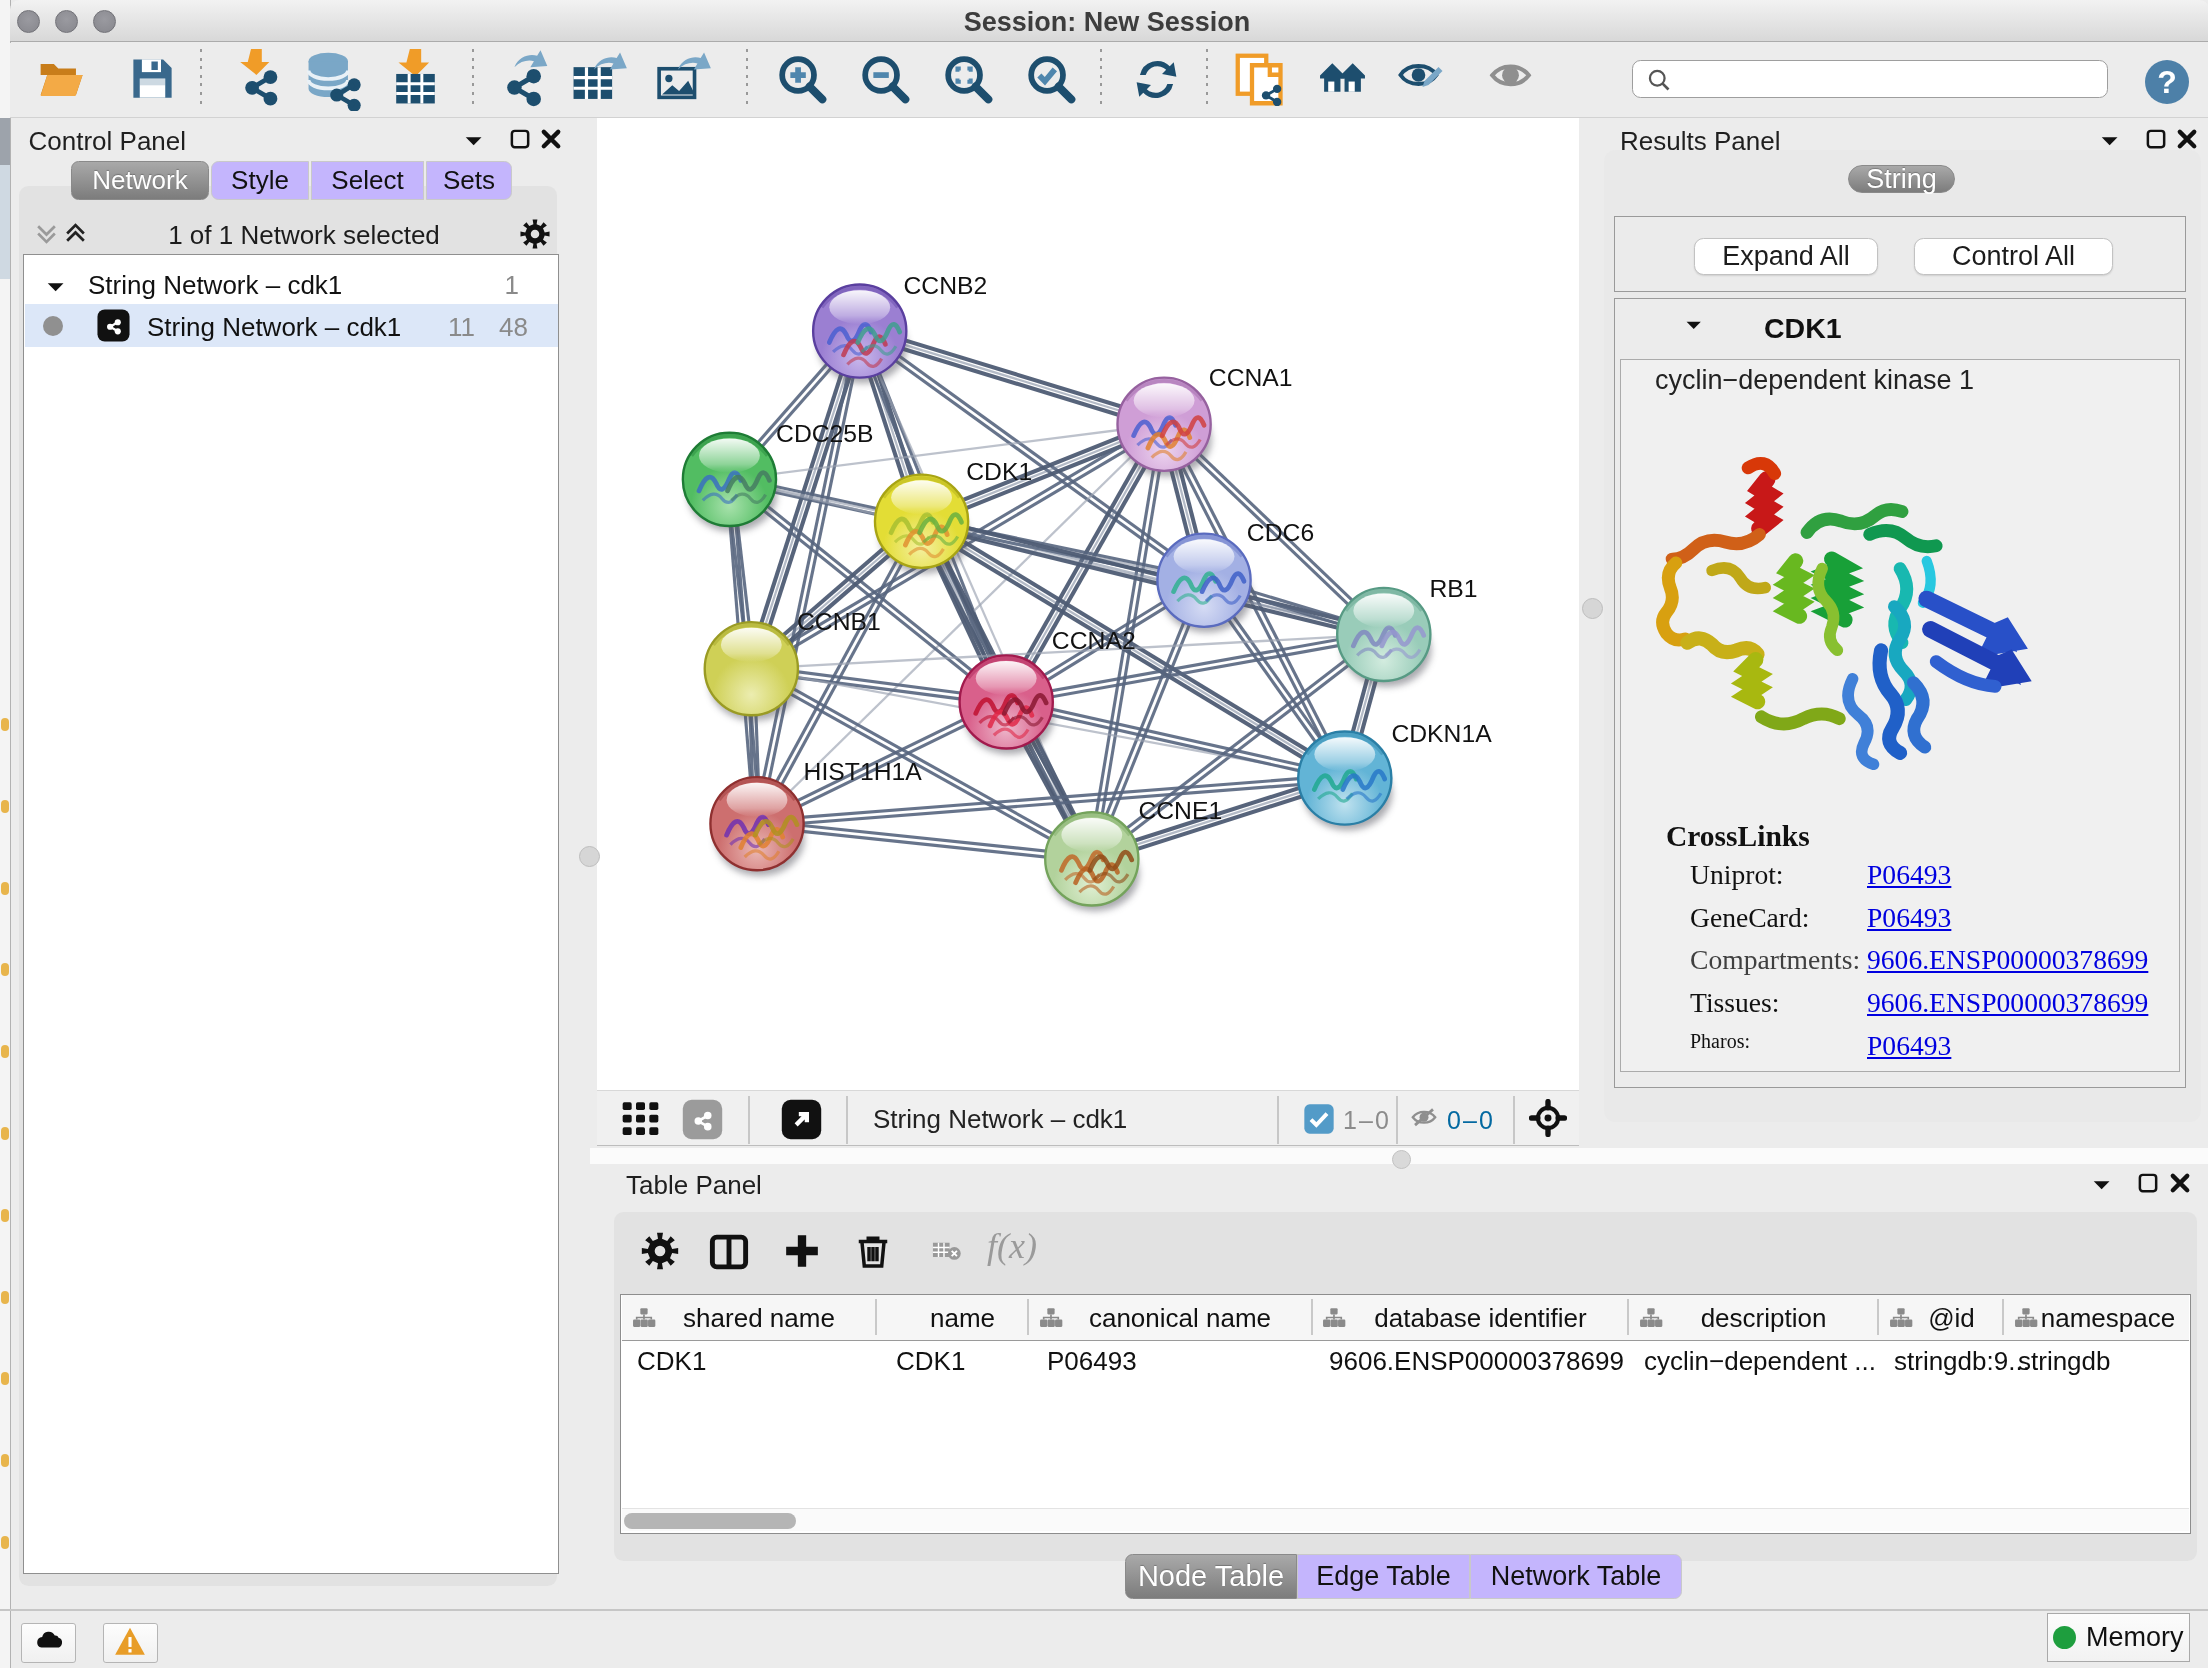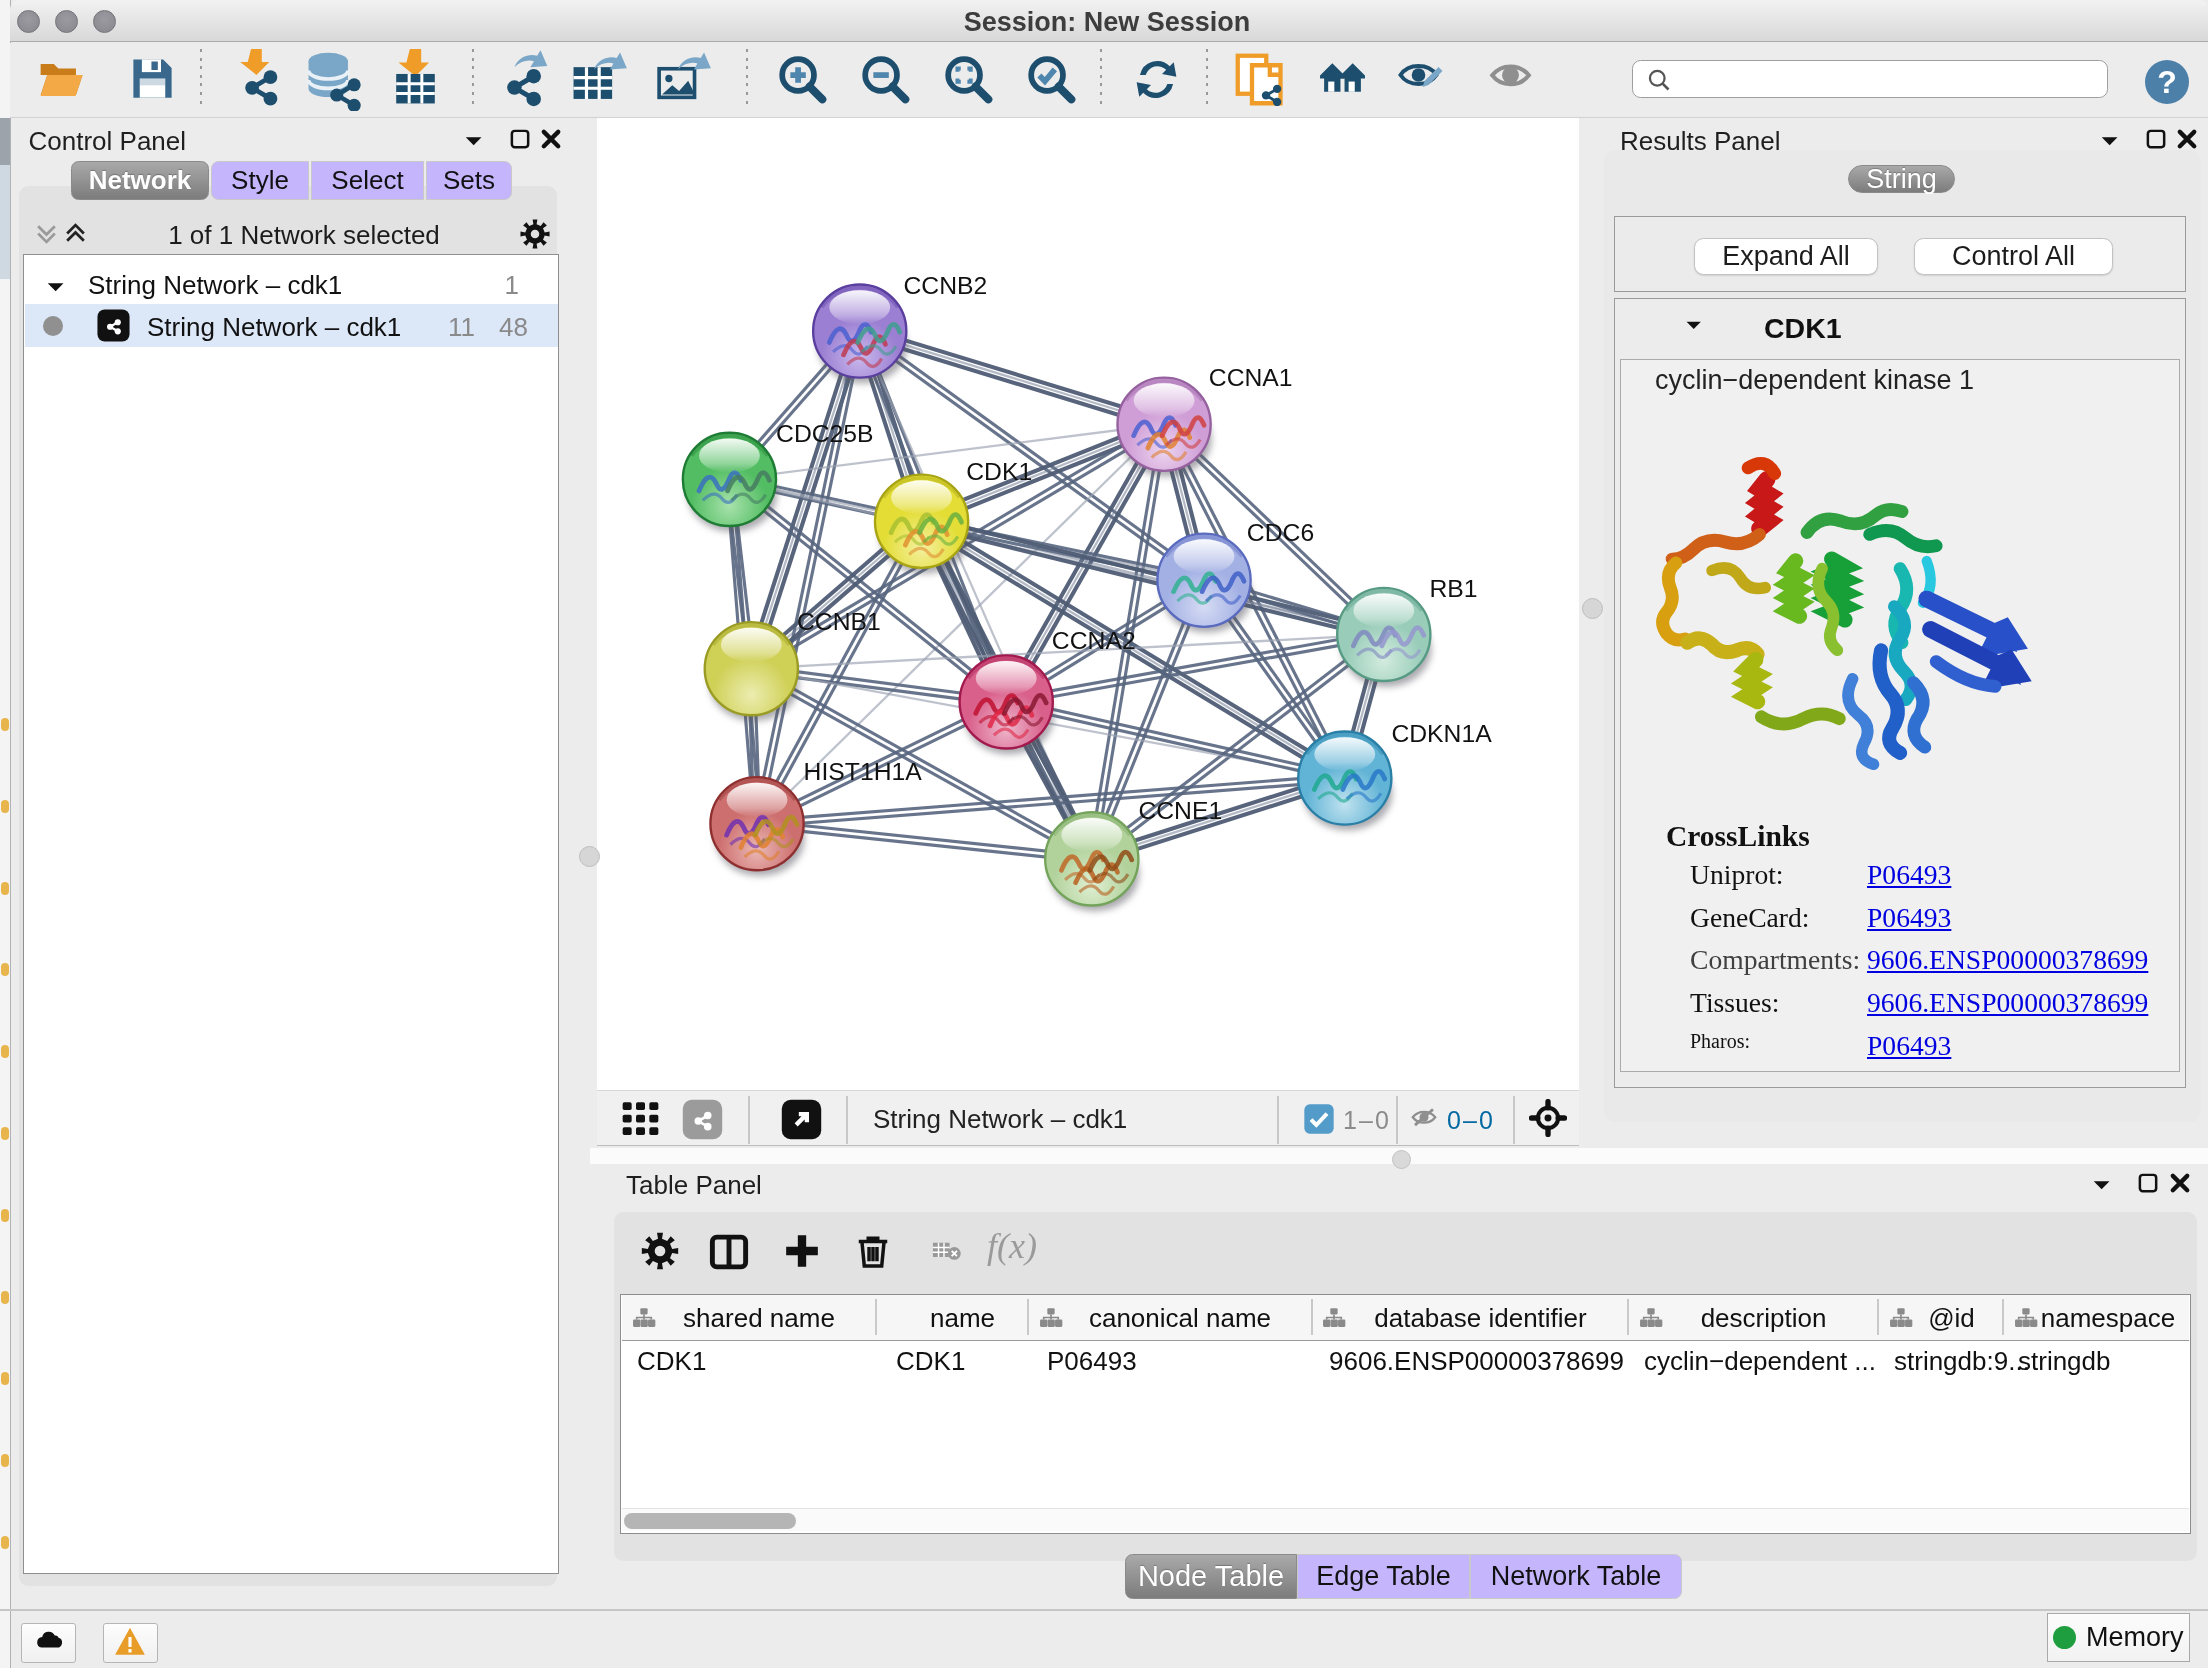--- a/index.html
+++ b/index.html
@@ -173,21 +173,21 @@
 <svg class="abs" style="left:464px;top:132px;" width="21" height="21" viewBox="0 0 24 24">
     <path d="M2 6 L11 15 L20 6 z" fill="#111"></path>
   </svg>
 <svg class="abs" style="left:509px;top:128px;" width="23" height="23" viewBox="0 0 24 24">
     <rect x="3" y="3" width="17" height="17" rx="3" fill="none" stroke="#111" stroke-width="2.6"></rect>
   </svg>
 <svg class="abs" style="left:540px;top:128px;" width="23" height="23" viewBox="0 0 24 24">
     <path d="M4 4 L19 19 M19 4 L4 19" stroke="#111" stroke-width="4.6" stroke-linecap="round"></path>
   </svg>
 <div class="abs" style="left:19px;top:186px;width:538px;height:1400px;background:#e2e2e2;border-radius:9.5px;"></div>
-<div class="tab tabSel" style="left:71px;top:161px;width:138px;height:39px;border-radius:7.6px;font-weight:bold;">Network</div>
+<div class="tab tabSel" style="left:71px;top:161px;width:138px;height:39px;border-radius:7.6px;">Network</div>
 <div class="tab" style="left:211px;top:161px;width:98px;height:39px;border-radius:7.6px 0 0 7.6px;">Style</div>
 <div class="tab" style="left:311px;top:161px;width:113px;height:39px;">Select</div>
 <div class="tab" style="left:426px;top:161px;width:86px;height:39px;border-radius:0 7.6px 7.6px 0;">Sets</div>
 <svg class="abs" style="left:34px;top:221px;" width="25" height="25" viewBox="0 0 24 24">
     <g stroke="#9a9a9a" stroke-width="2.6" fill="none">
       <path d="M4 5 l8 8 8-8"></path>
       <path d="M4 12 l8 8 8-8"></path>
     </g>
   </svg>
 <svg class="abs" style="left:63px;top:221px;" width="25" height="25" viewBox="0 0 24 24">

